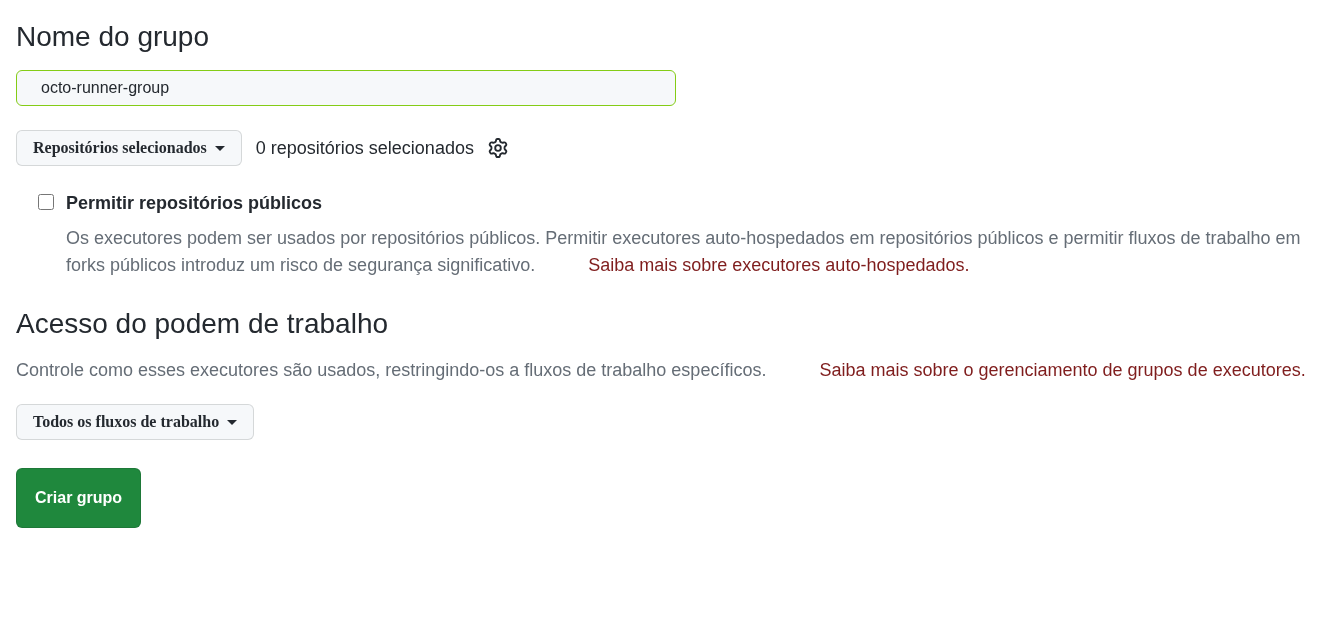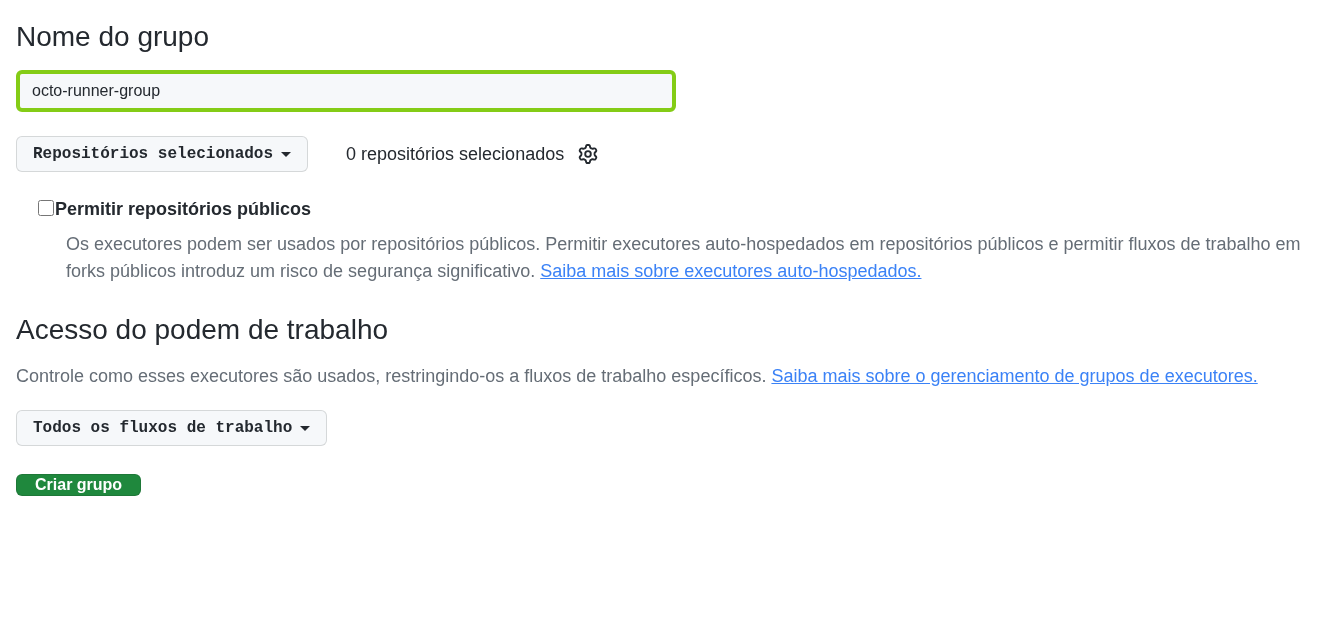--- a/index.html
+++ b/index.html
@@ -17,71 +17,70 @@
       width: 1328px;
     }
     .section-heading {
       font-size: 28px;
       font-weight: 400;
       color: #24292f;
       margin-bottom: 12px;
     }
     .text-input {
       width: 660px;
-      padding: 8px 12px;
+      padding: 8px 24px;
       font-size: 16px;
-      border: 4px solid #84cc16;
+      border: 1px solid #84cc16;
       border-radius: 6px;
       background-color: #f6f8fa;
       color: #24292f;
       margin-bottom: 24px;
     }
     .dropdown-btn {
       display: inline-flex;
       align-items: center;
       padding: 8px 16px;
       font-size: 16px;
       font-weight: 600;
       color: #24292f;
       background-color: #f6f8fa;
       border: 1px solid rgba(27,31,36,0.15);
       border-radius: 6px;
       cursor: pointer;
-      font-family: Liberation Mono, monospace;
+      font-family: Liberation Serif, serif;
     }
     .caret-down {
       margin-left: 8px;
       display: inline-block;
       width: 0;
       height: 0;
       border-left: 5px solid transparent;
       border-right: 5px solid transparent;
       border-top: 5px solid #24292f;
     }
     .repo-access-row {
       display: flex;
       align-items: center;
       gap: 14px;
       margin-bottom: 24px;
     }
     .repo-count-text {
       font-size: 18px;
       color: #24292f;
-      margin-left: 24px;
     }
     .gear-icon {
       display: inline-flex;
       cursor: pointer;
     }
     .checkbox-row {
       display: flex;
       align-items: flex-start;
       margin-left: 22px;
       margin-bottom: 8px;
-      gap: 1px;
+      gap: 12px;
     }
     .checkbox-row input[type="checkbox"] {
       width: 16px;
       height: 16px;
       margin-top: 4px;
       cursor: pointer;
     }
     .checkbox-label {
       font-size: 18px;
       font-weight: 600;
@@ -94,31 +93,31 @@
       margin-bottom: 24px;
       max-width: 1260px;
     }
     .section-description {
       font-size: 18px;
       color: #656d76;
       margin-bottom: 20px;
       max-width: 1300px;
     }
     .link {
-      color: #3b82f6;
-      text-decoration: underline;
+      color: #7f1d1d;
       cursor: pointer;
+      margin-left: 48px;
     }
     .workflow-dropdown-wrap {
       margin-bottom: 28px;
     }
     .primary-btn {
       display: inline-flex;
       align-items: center;
-      padding: 1px 18px;
+      padding: 20px 18px;
       font-size: 16px;
       font-weight: 600;
       color: #ffffff;
       background-color: #1f883d;
       border: 1px solid rgba(27,31,36,0.15);
       border-radius: 6px;
       cursor: pointer;
       font-family: inherit;
     }
   </style>

